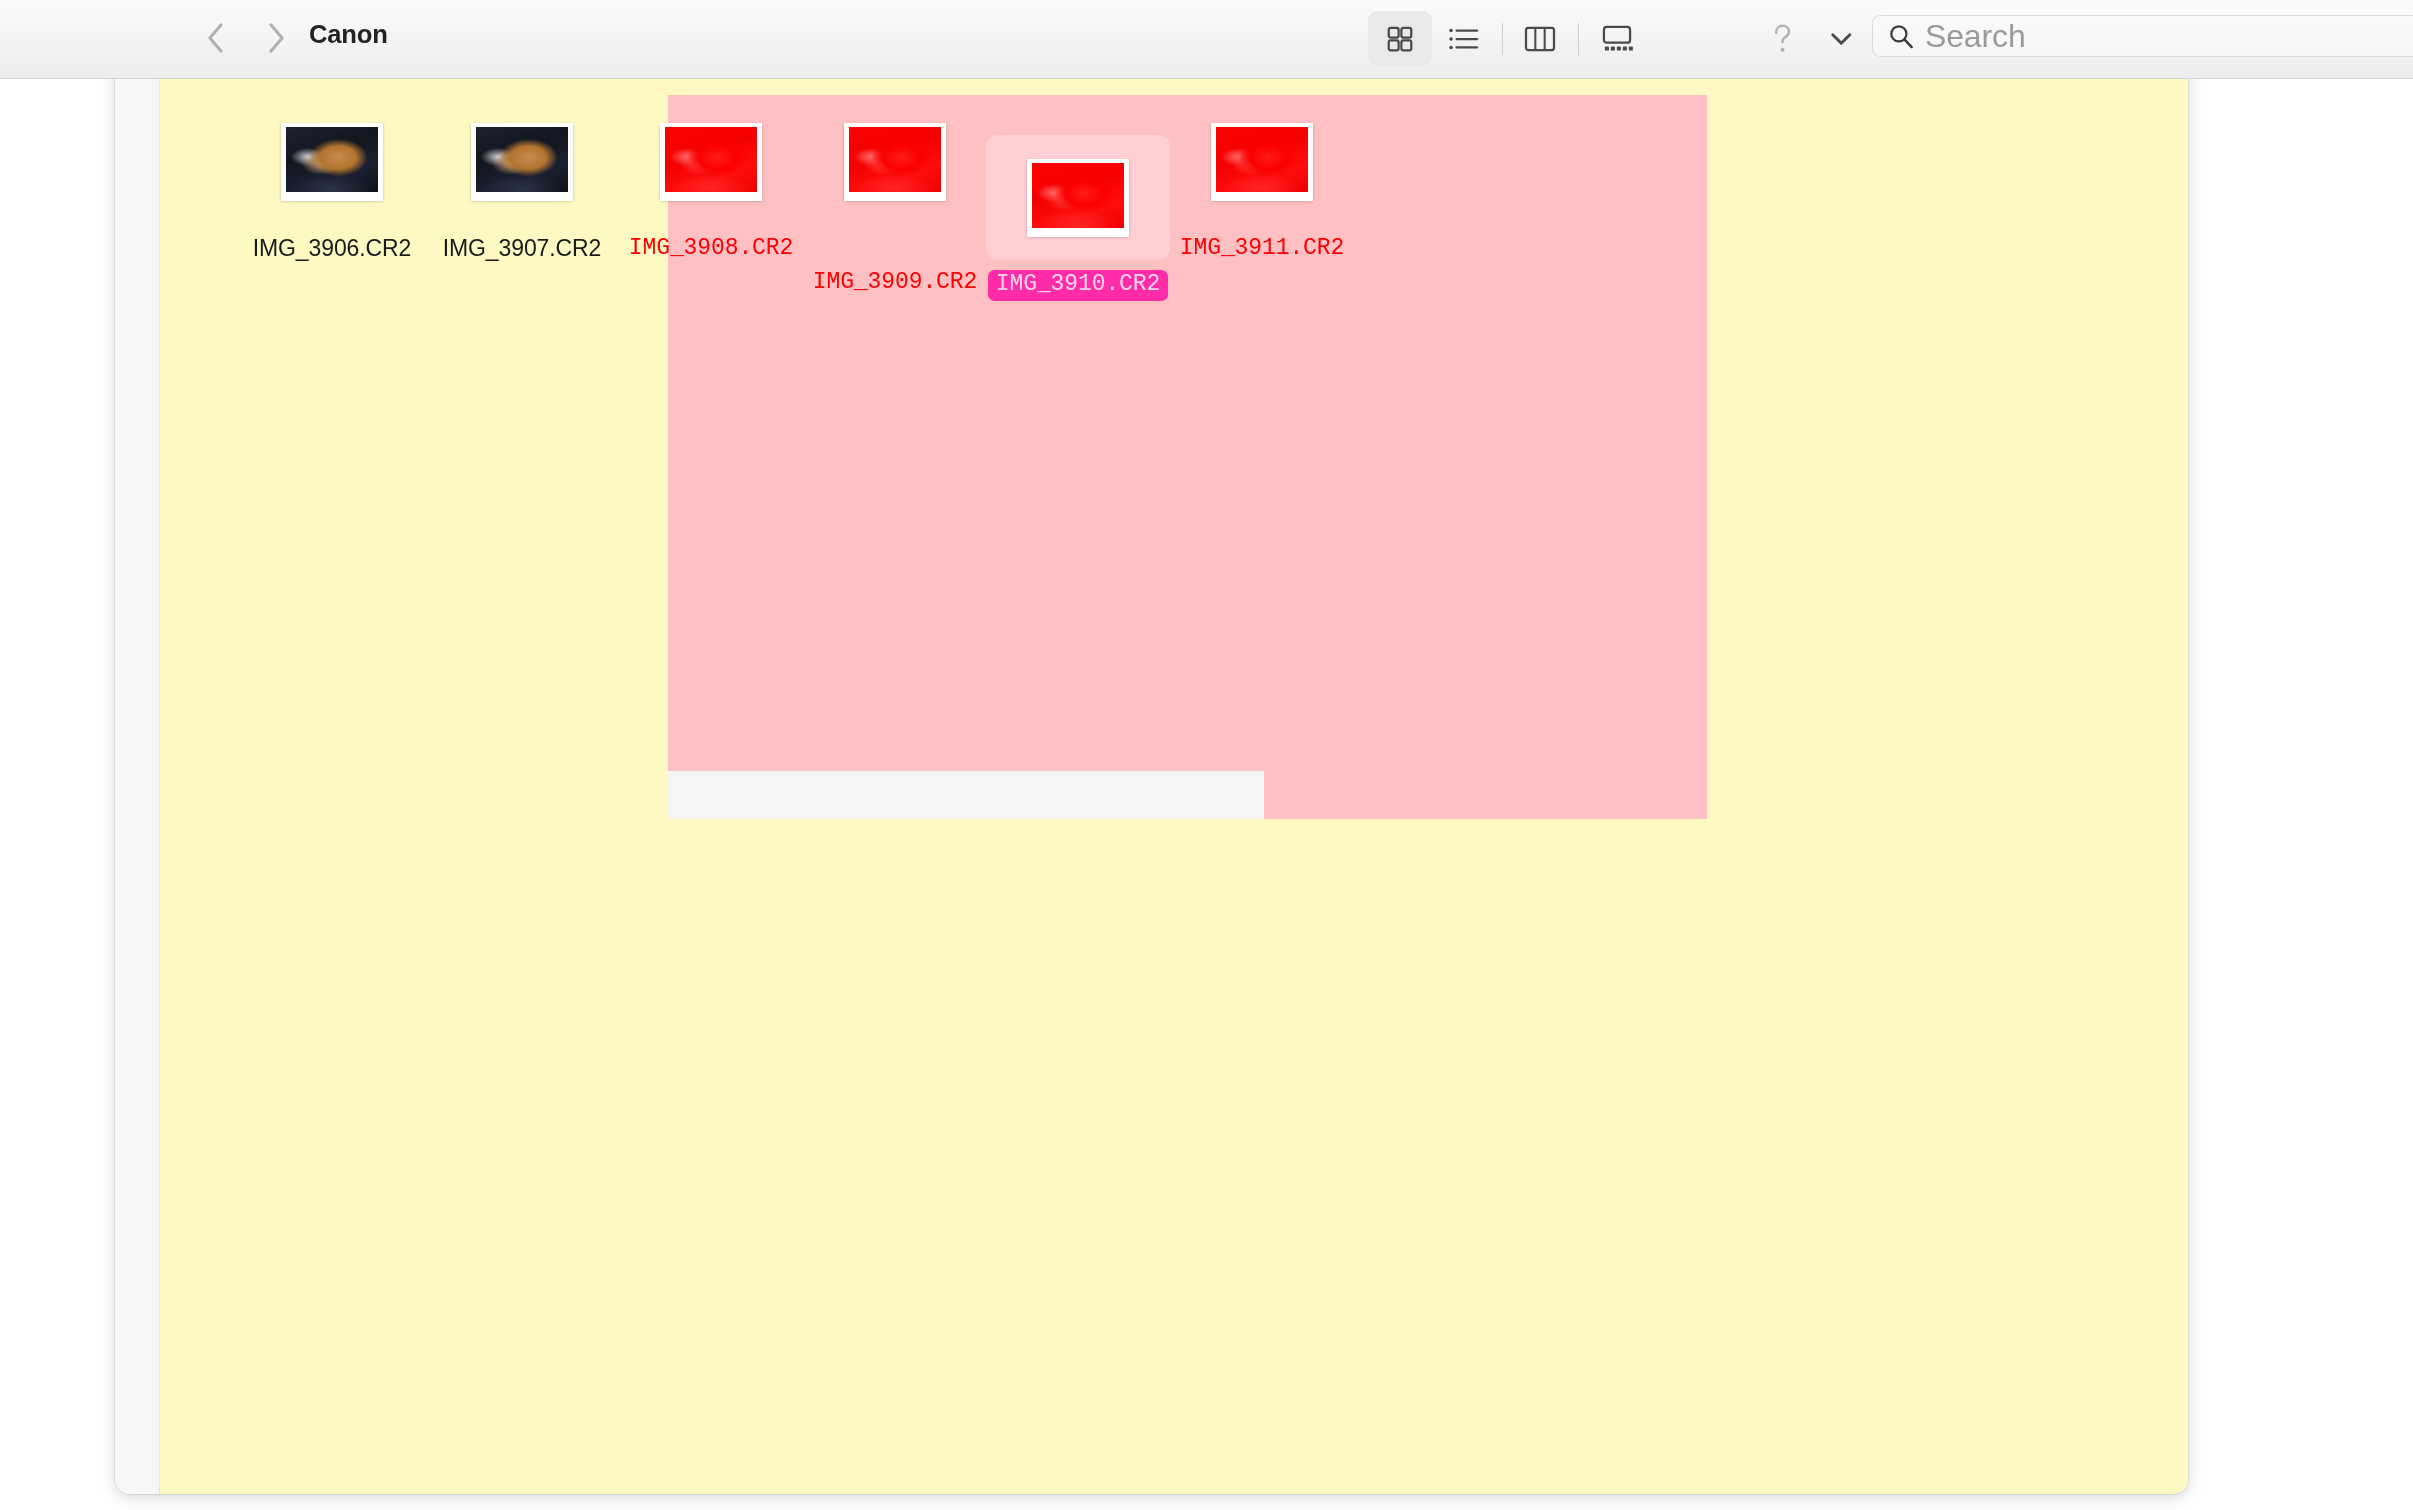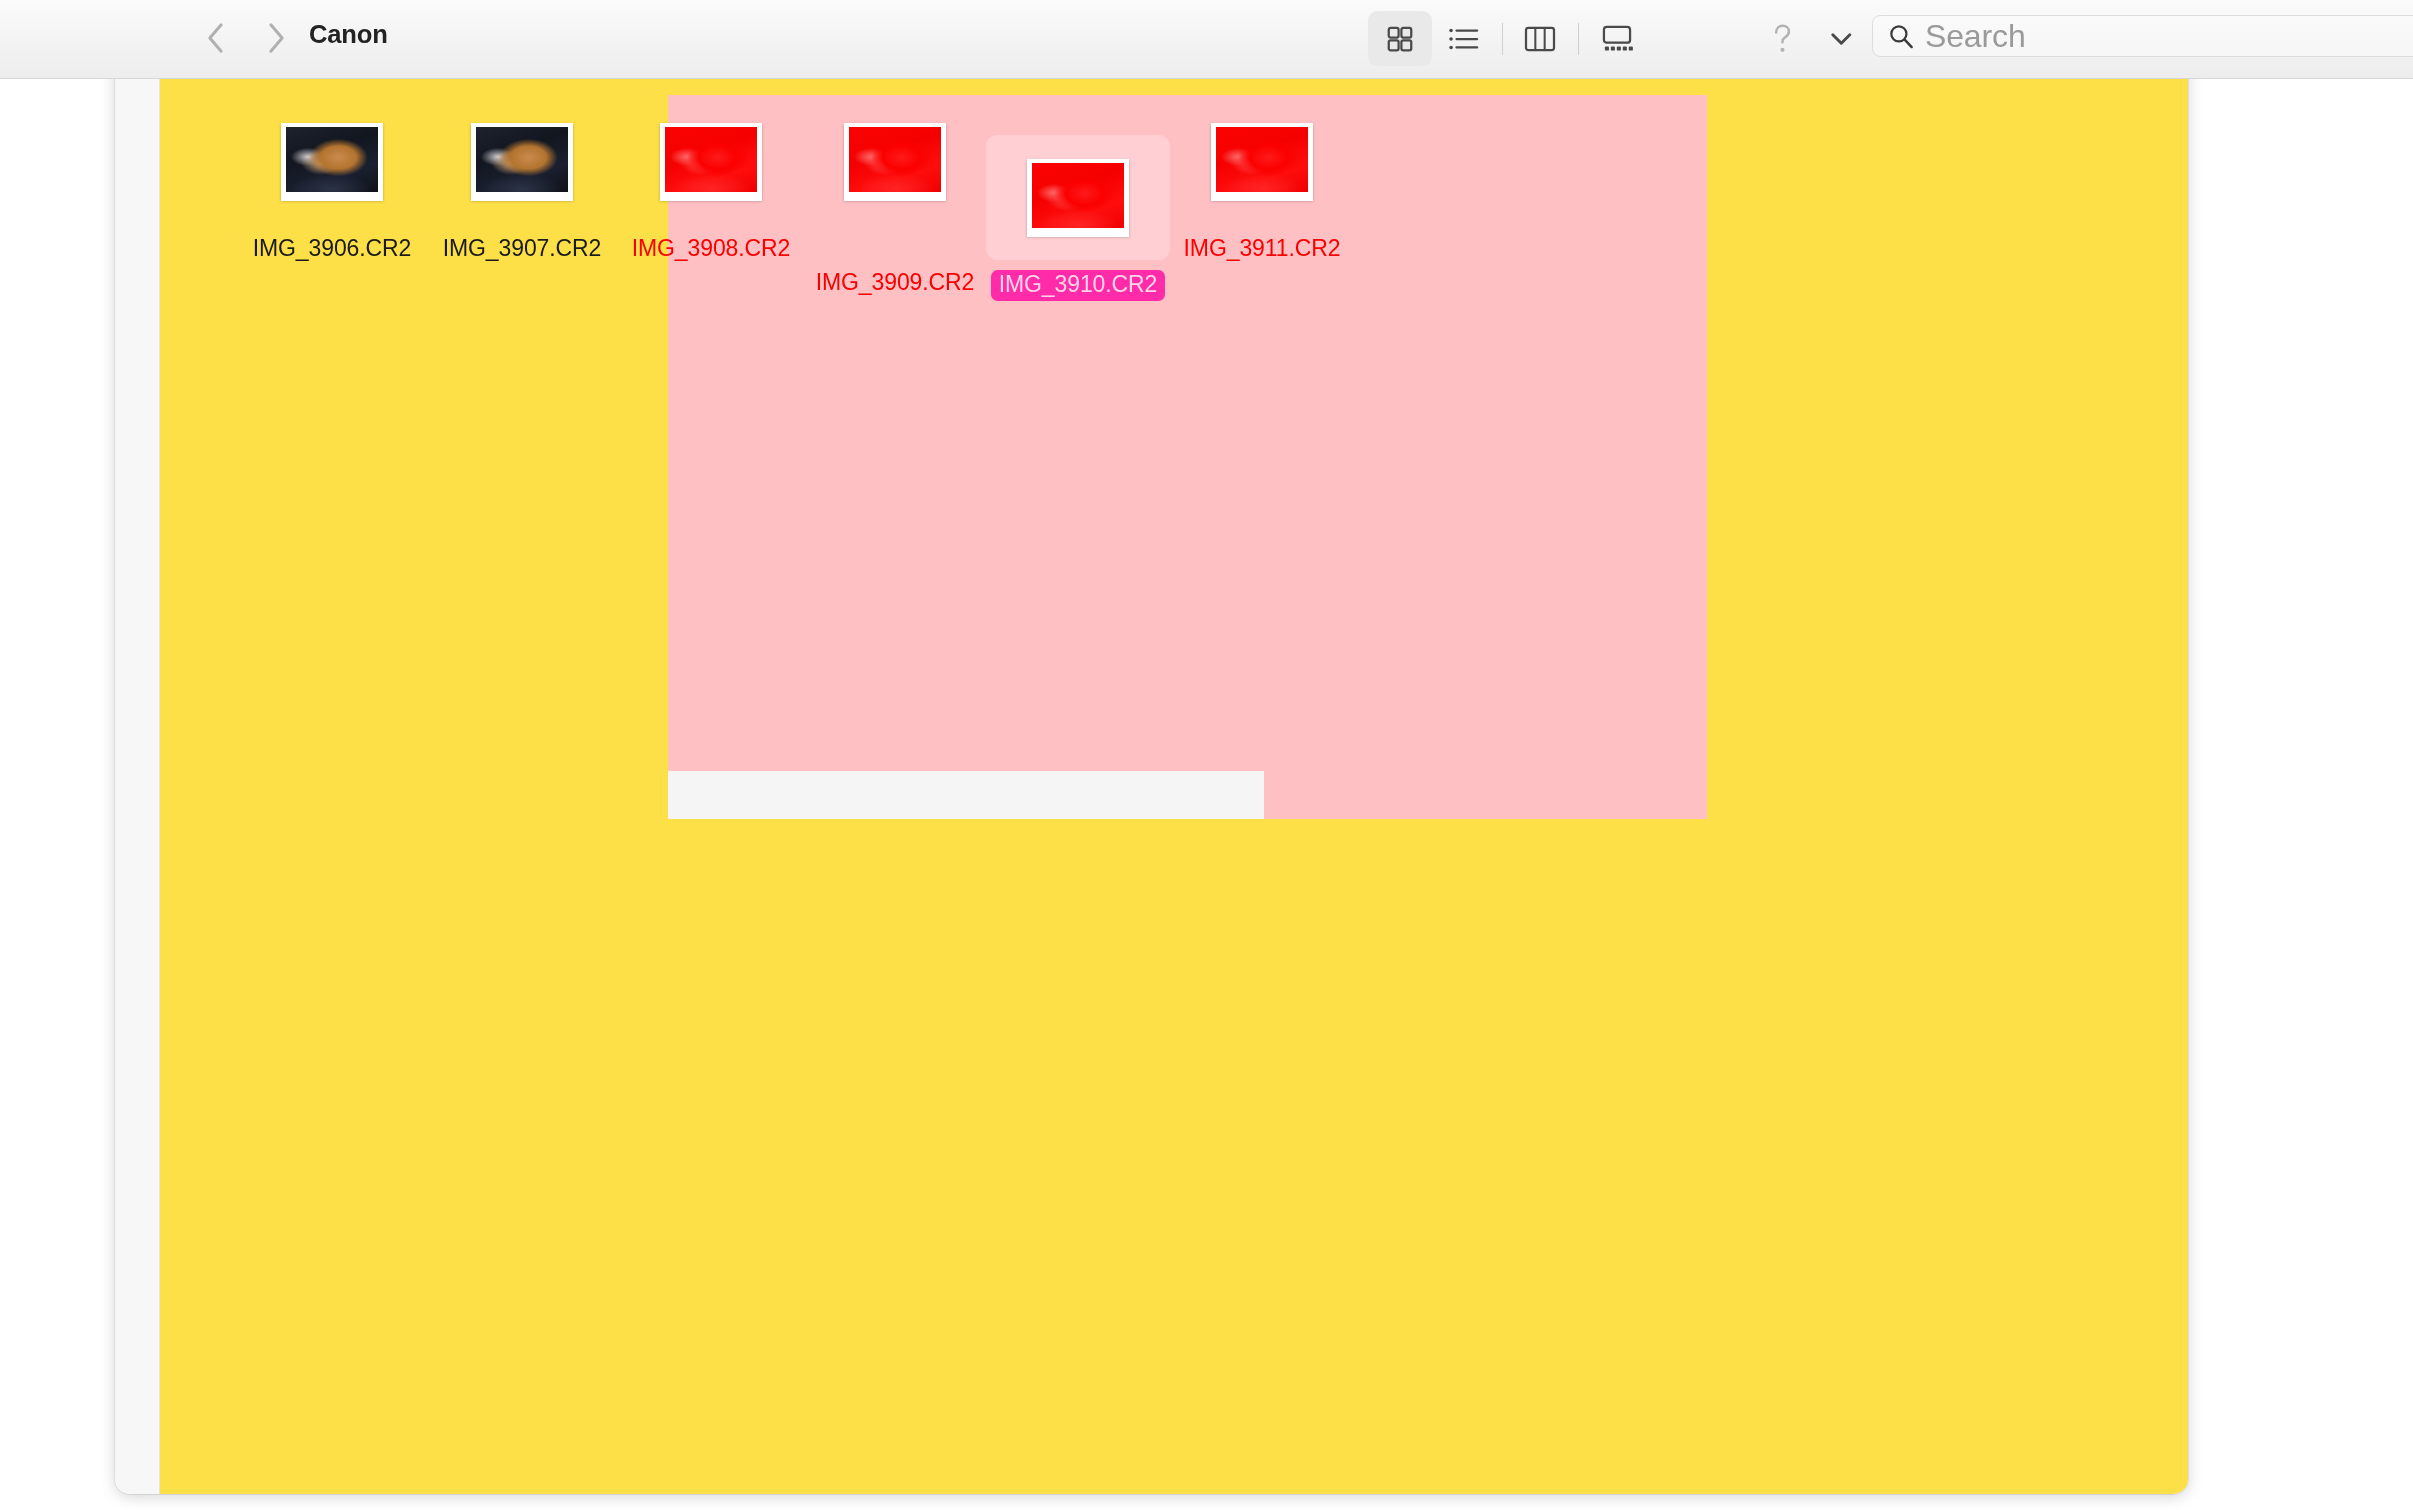--- a/index.html
+++ b/index.html
@@ -136,21 +136,21 @@
     width: 45px;
     height: 100%;
     background: #f7f7f7;
     border-right: 0.9px solid #e4e4e4;
   }
 
   .file-area {
     position: absolute;
     left: 45px; top: 0;
     right: 0; bottom: 0;
-    background: #fde047;
+    background: #fef9c3;
     overflow: hidden;
   }
 
   
   .pink-panel {
     position: absolute;
     left: 508px;
     top: 43px;
     width: 1039px;
     height: 396px;
@@ -252,21 +252,21 @@
   .file-label {
     margin-top: 9.5px;
     font-size: 23px;
     line-height: 1.12;
     color: #1a1a1a;
     white-space: nowrap;
     padding: 2.8px 7.6px;
     border-radius: 6.6px;
     letter-spacing: -0.1px;
   }
-  .file-item.red .file-label { color: #fa0000; }
+  .file-item.red .file-label { color: #fa0000; font-family: Liberation Mono, monospace; }
   .file-item.selected .file-label {
     background: #ff2ba8;
     color: #ffd6e8;
   }
 </style>
 </head>
 <body>
 
 <div id="root">
 

